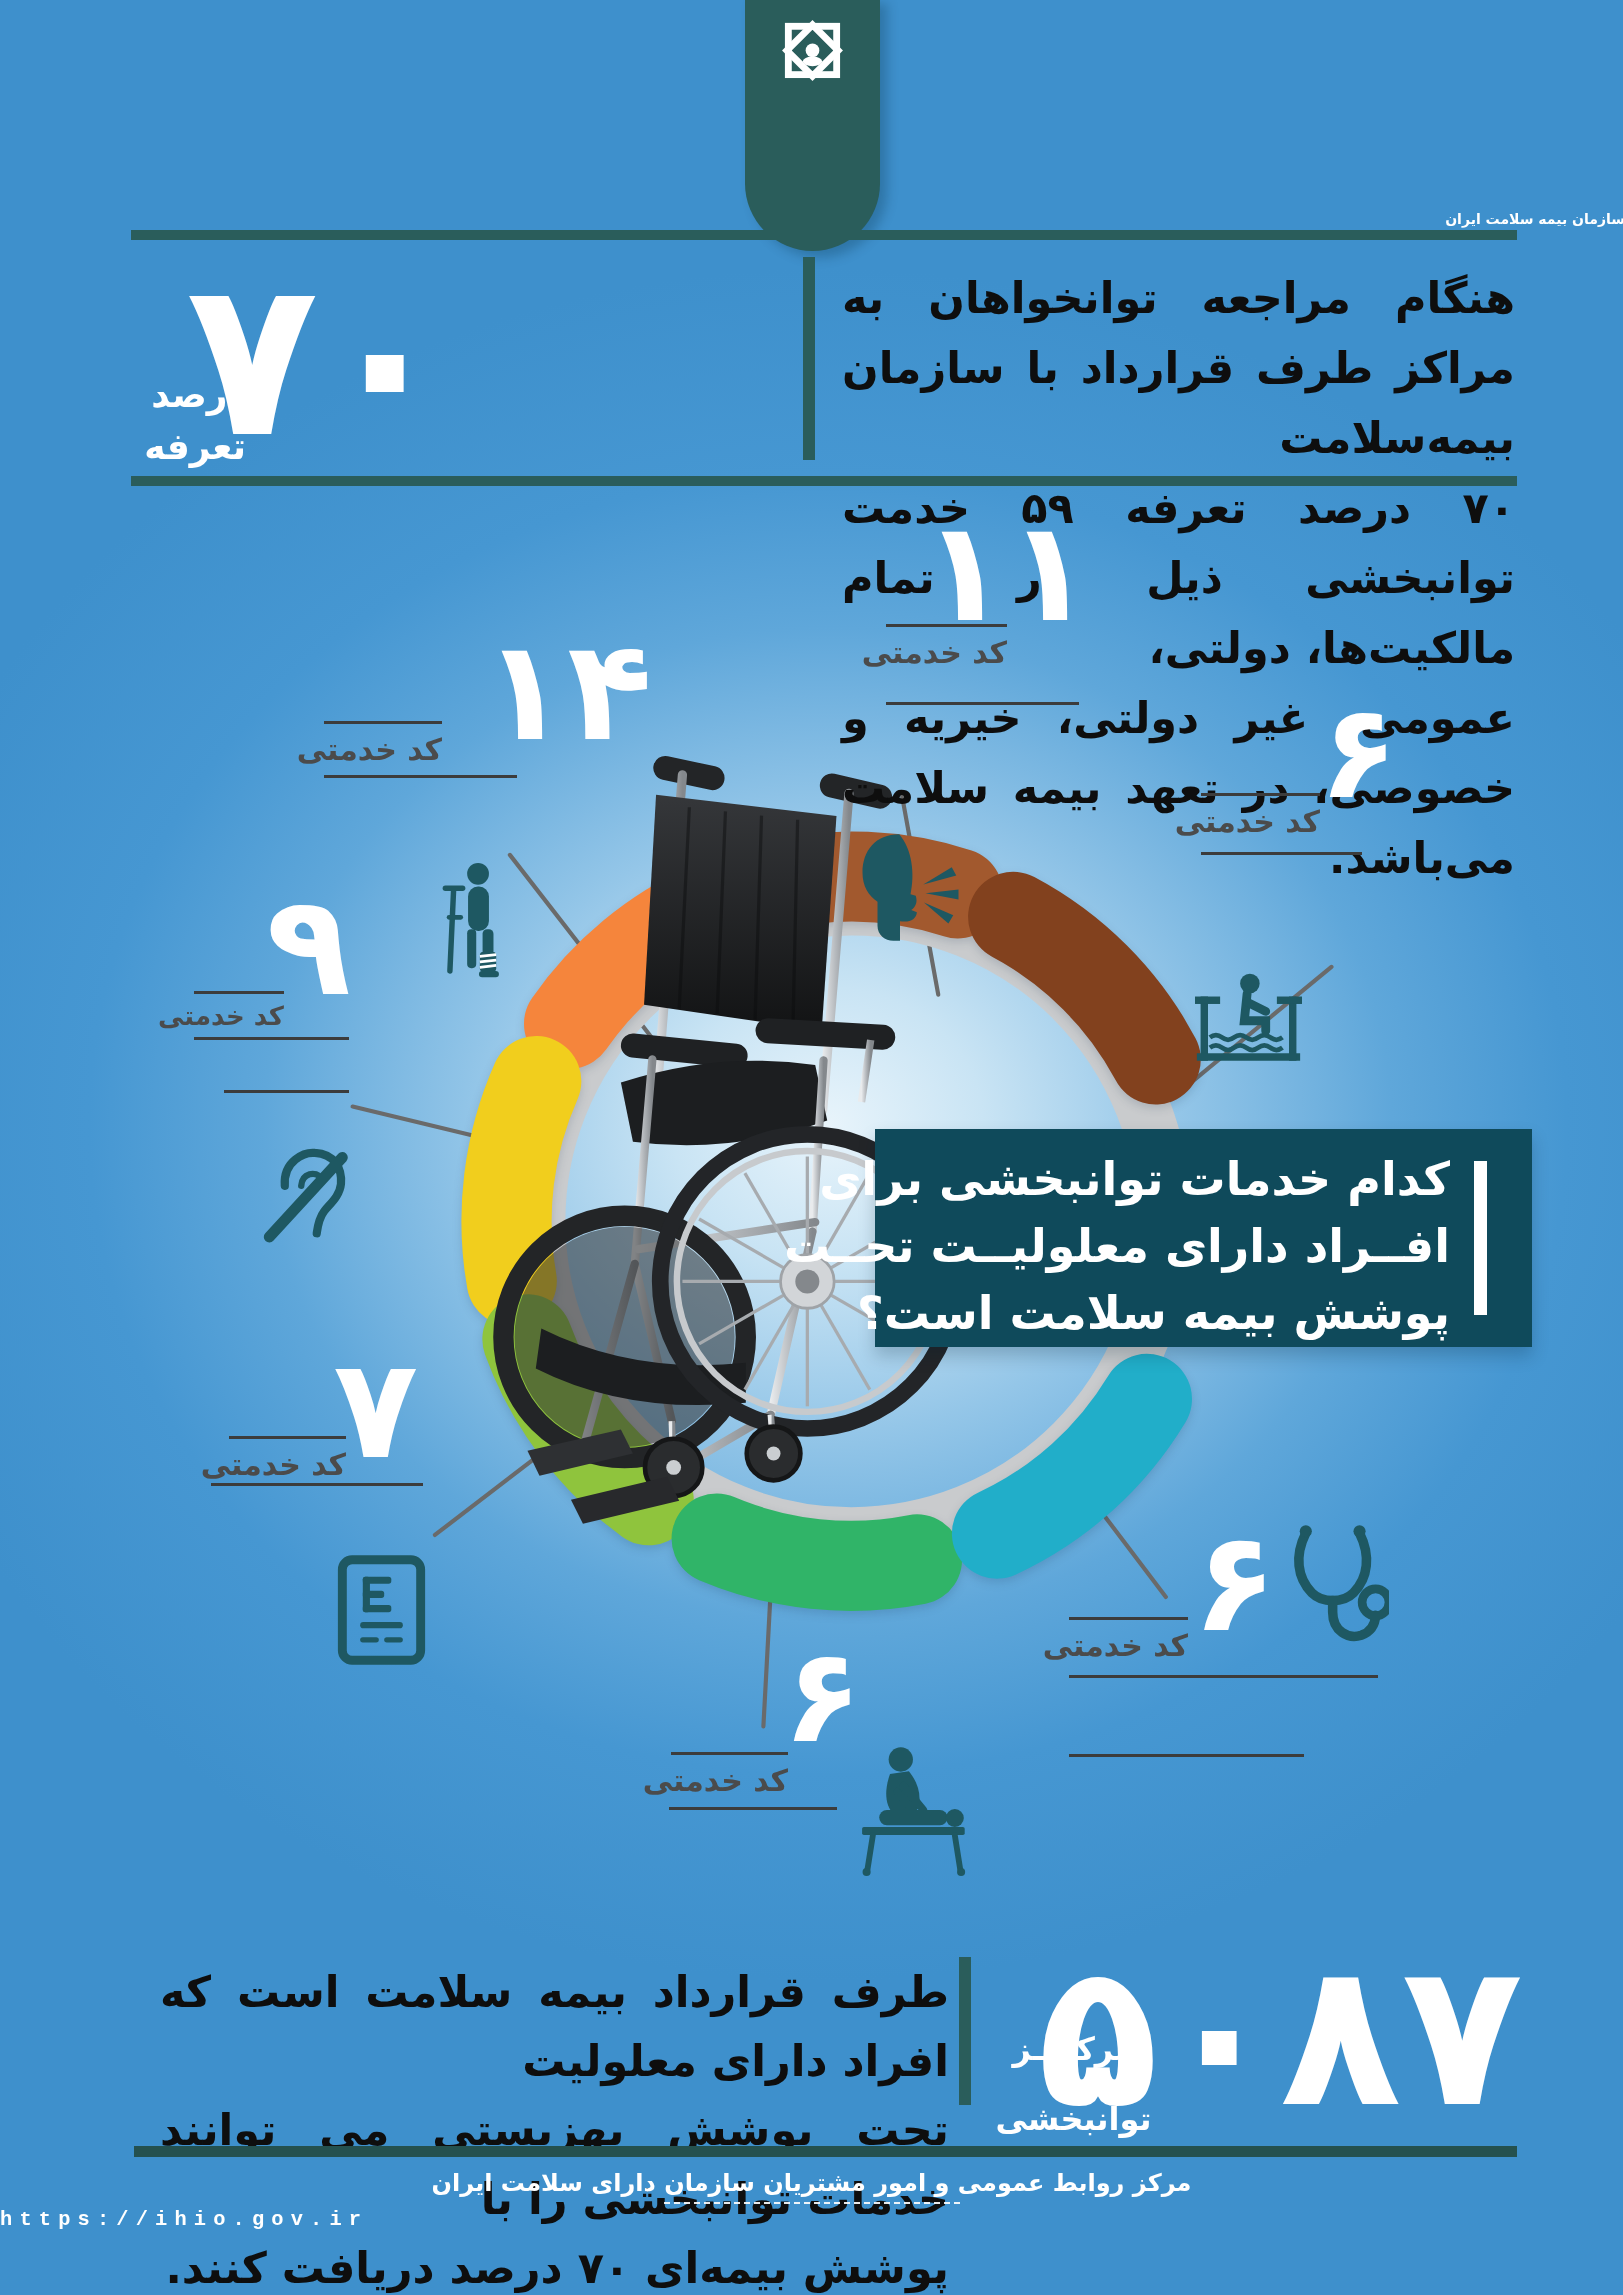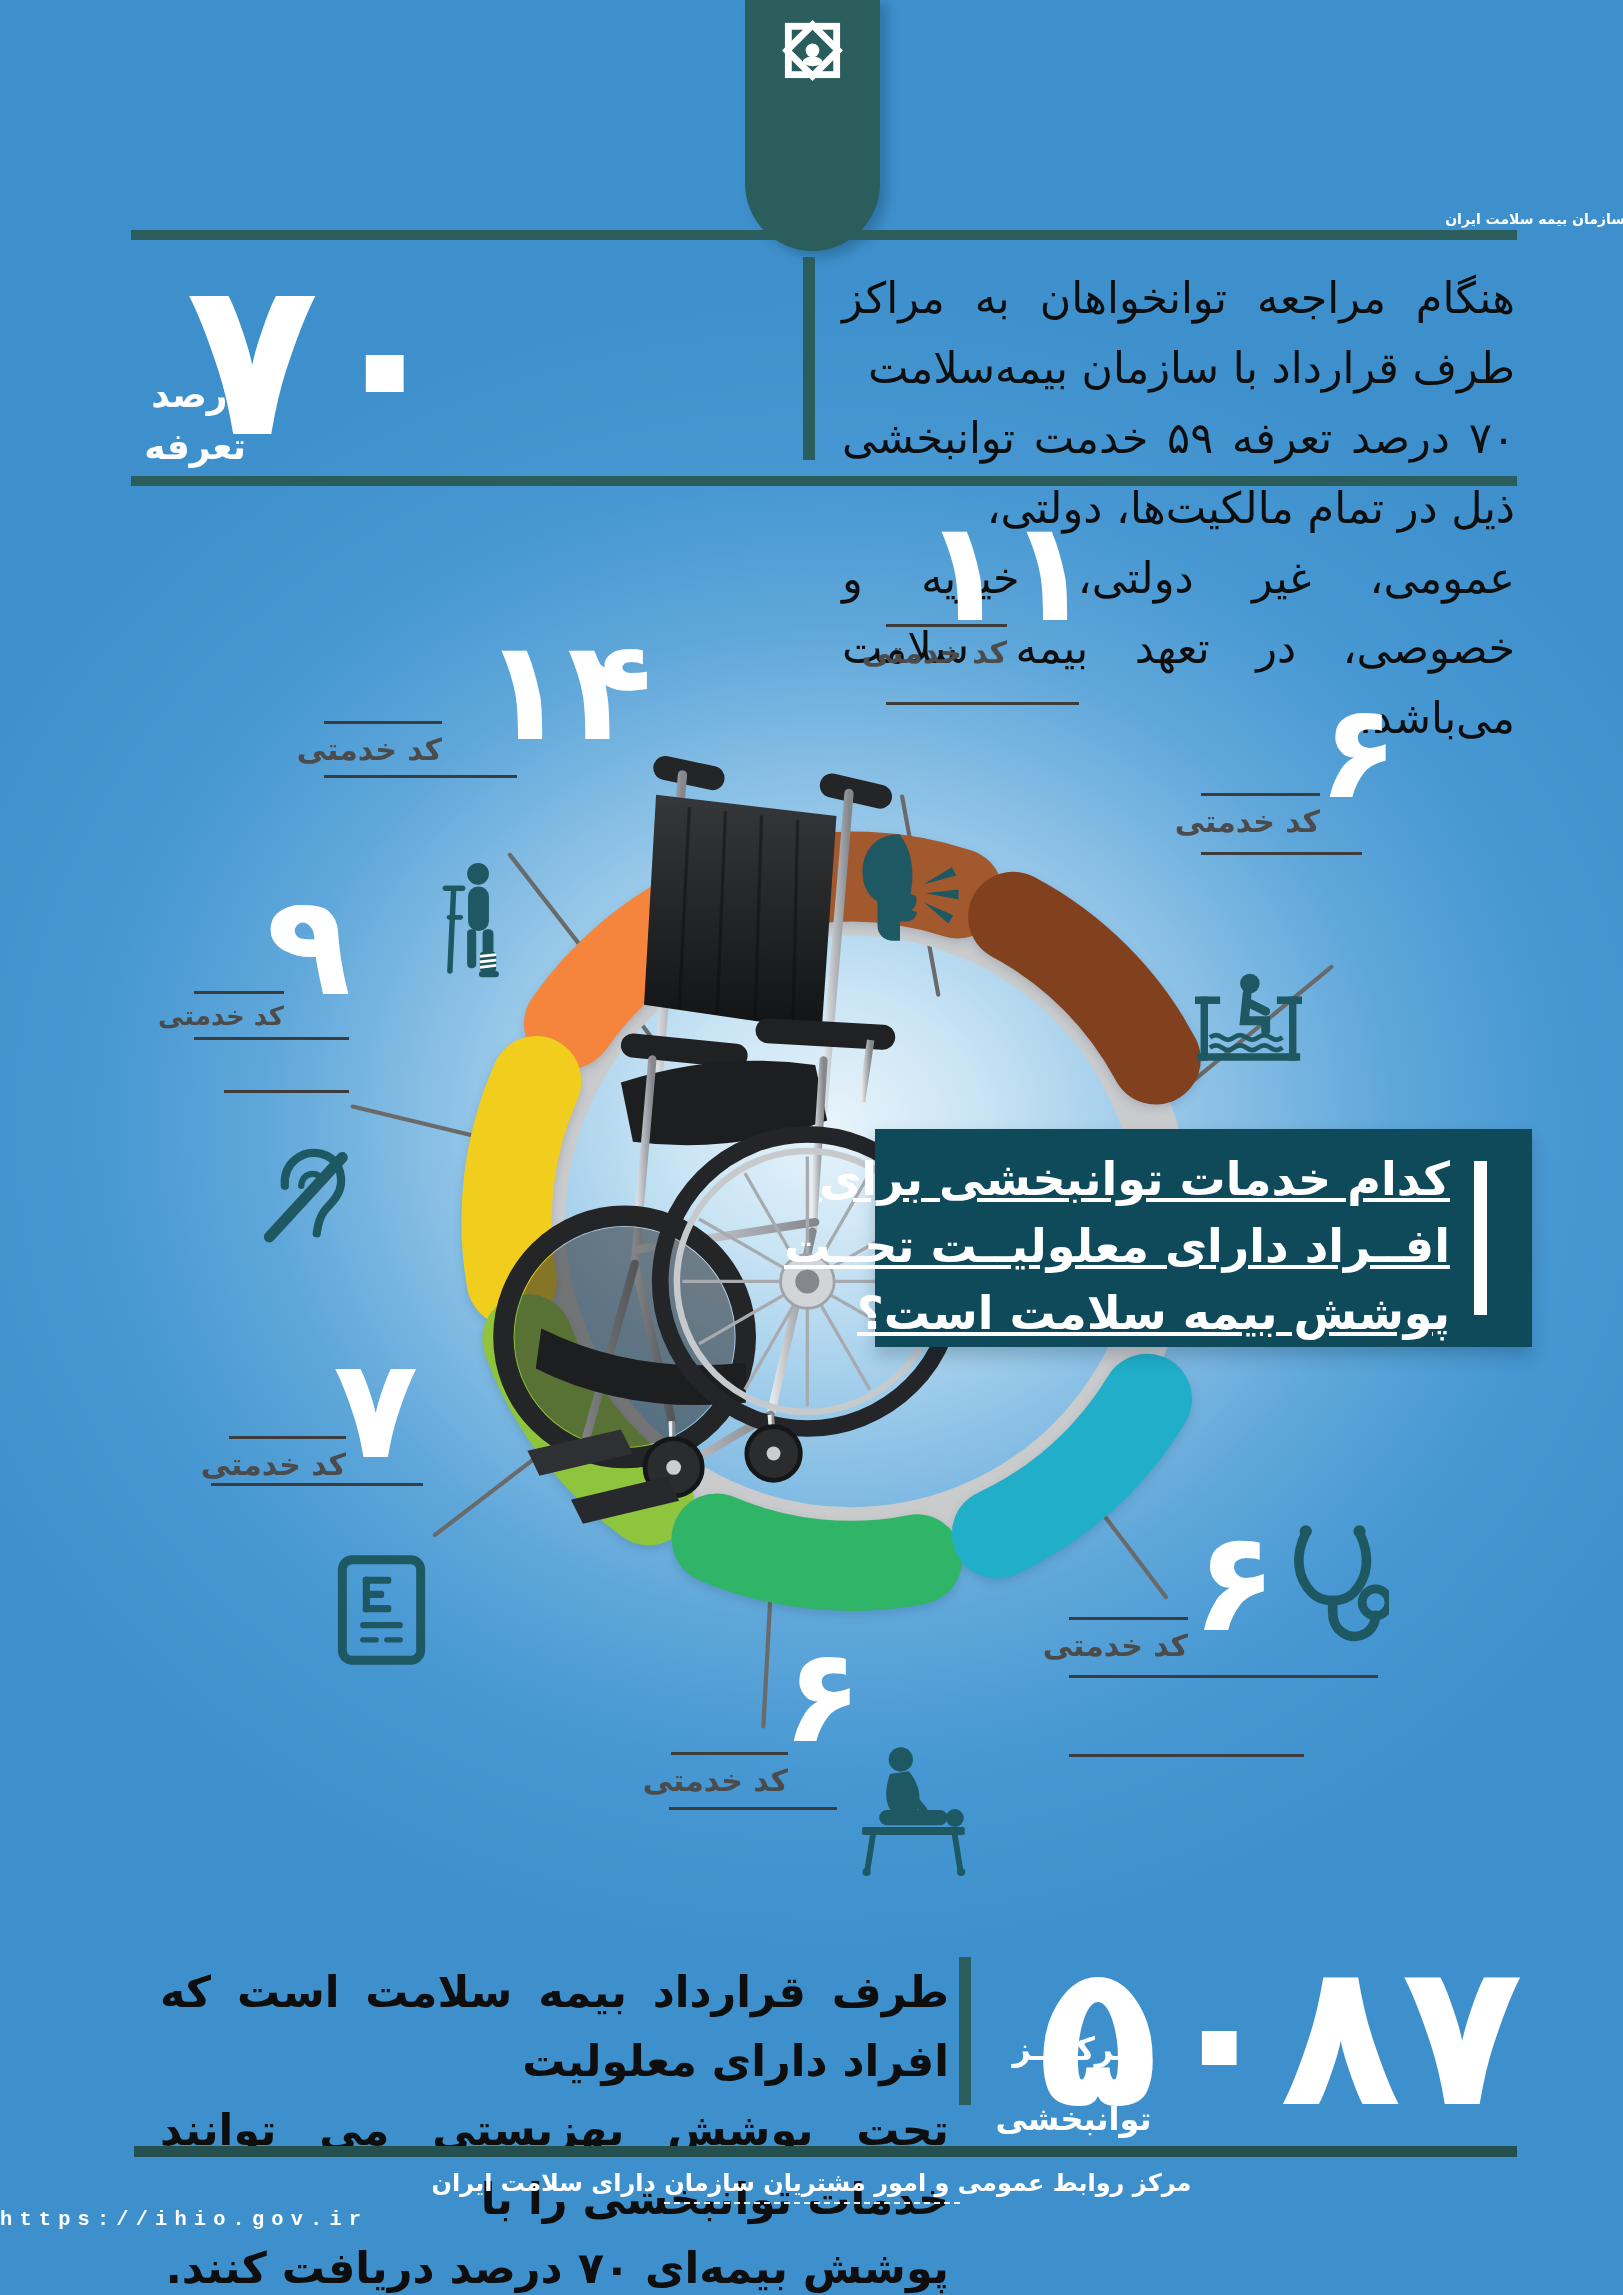--- a/index.html
+++ b/index.html
@@ -36,37 +36,37 @@
   #tariff-value{
     left:234px;top:271px;width:217px;
     color:#fff;font-size:217px;line-height:.82;font-weight:700;text-align:center;
   }
   #tariff-unit{
     right:1377px;top:326px;
     color:#fff;font-size:36px;line-height:52px;font-weight:700;text-align:right;margin-top:43px;
   }
   #tariff-paragraph{
     right:108px;top:263px;width:673px;
-    color:#0e0e0e;font-size:43px;line-height:70px;font-weight:400;
+    color:#0e0e0e;font-size:43px;line-height:70px;font-weight:700;
     text-align:justify;text-align-last:right;
   }
 
   
   #diagram-svg{left:0;top:0;width:1623px;height:2295px;}
 
   
   #question-box{
     left:875px;top:1129px;width:657px;height:218px;
     background:#0f4a5b;
     box-shadow:0 9.3px 15.7px rgba(0,30,50,.22);
   }
   #question-bar{position:absolute;left:599px;top:32px;width:13px;height:154px;background:#fff;}
   #question-text{
     position:absolute;right:82px;top:16.7px;width:509px;
-    color:#fff;font-size:46px;line-height:67px;font-weight:700;text-align:right;white-space:nowrap;text-decoration:underline;
+    color:#fff;font-size:46px;line-height:67px;font-weight:700;text-align:right;white-space:nowrap;
   }
 
   
   .svc{left:0;top:0;width:0;height:0;}
   .num{color:#fff;font-weight:700;font-size:139px;line-height:.8;text-align:center;}
   .rule1,.rule2,.rule3{height:3.2px;background:#3c3c3c;}
   .code{color:#4b4b4b;font-size:30px;font-weight:700;text-align:center;}
 
   
   #speech-num{left:981px;top:517px;width:111px;}

